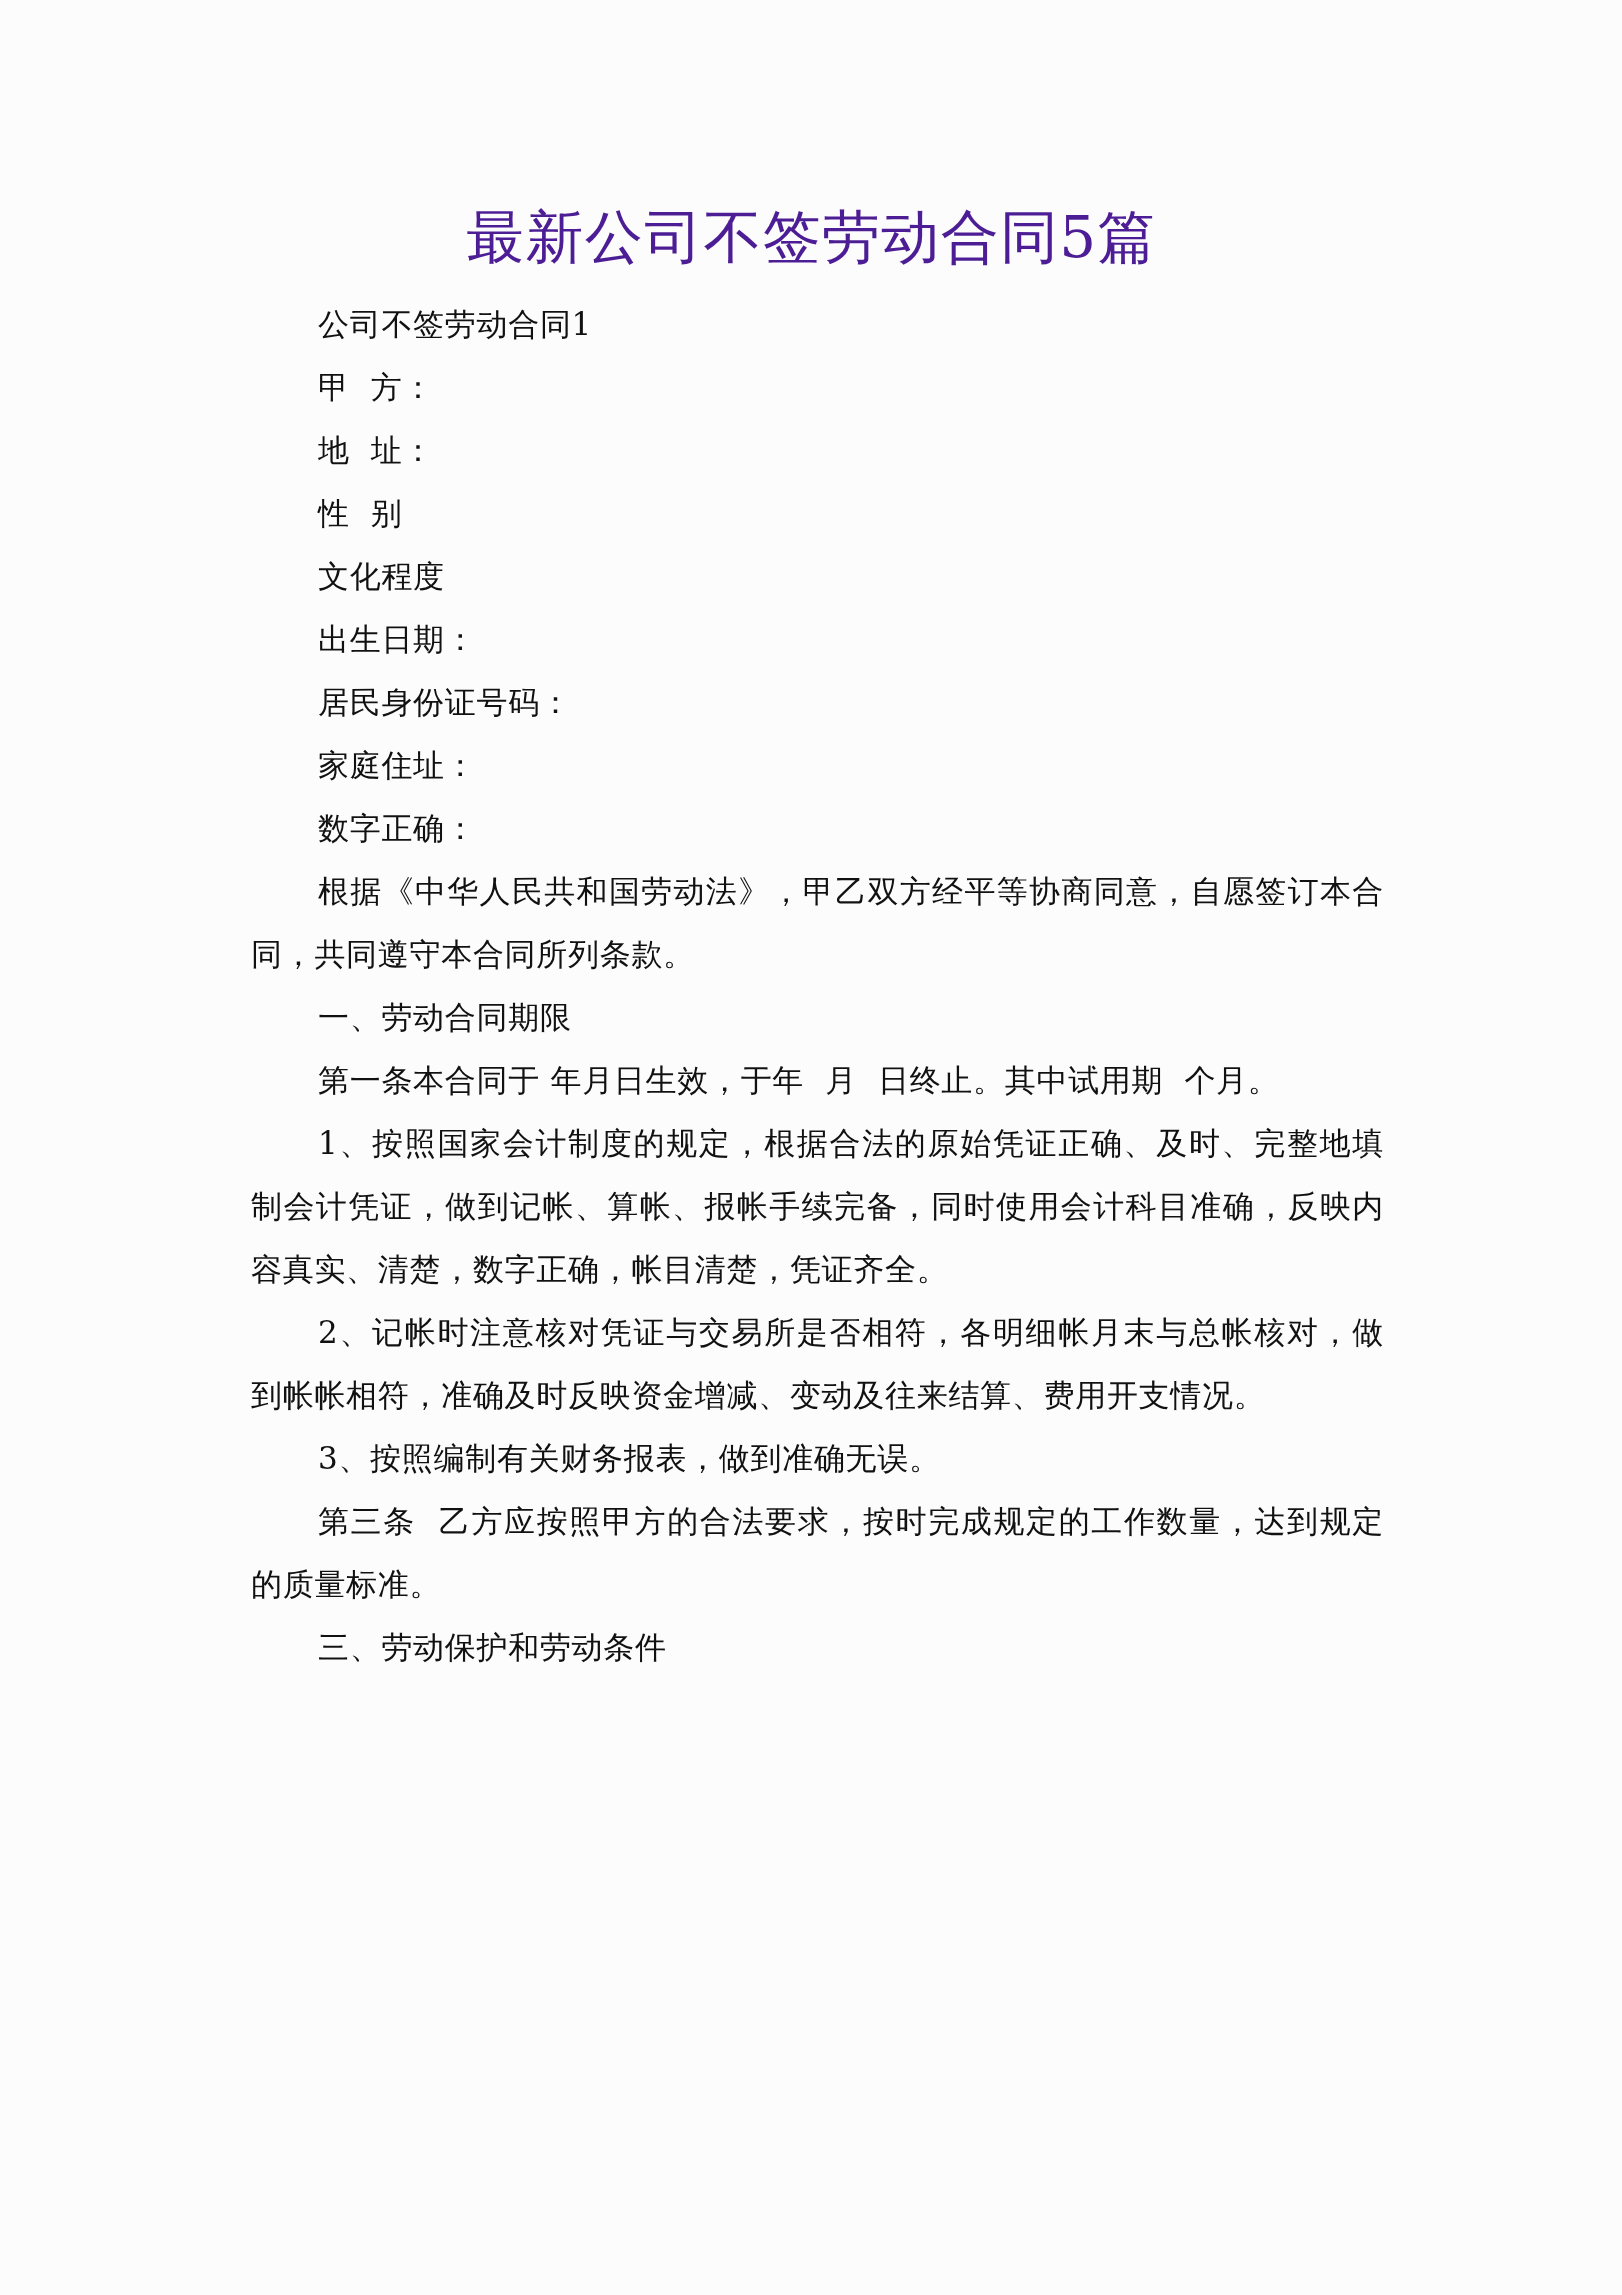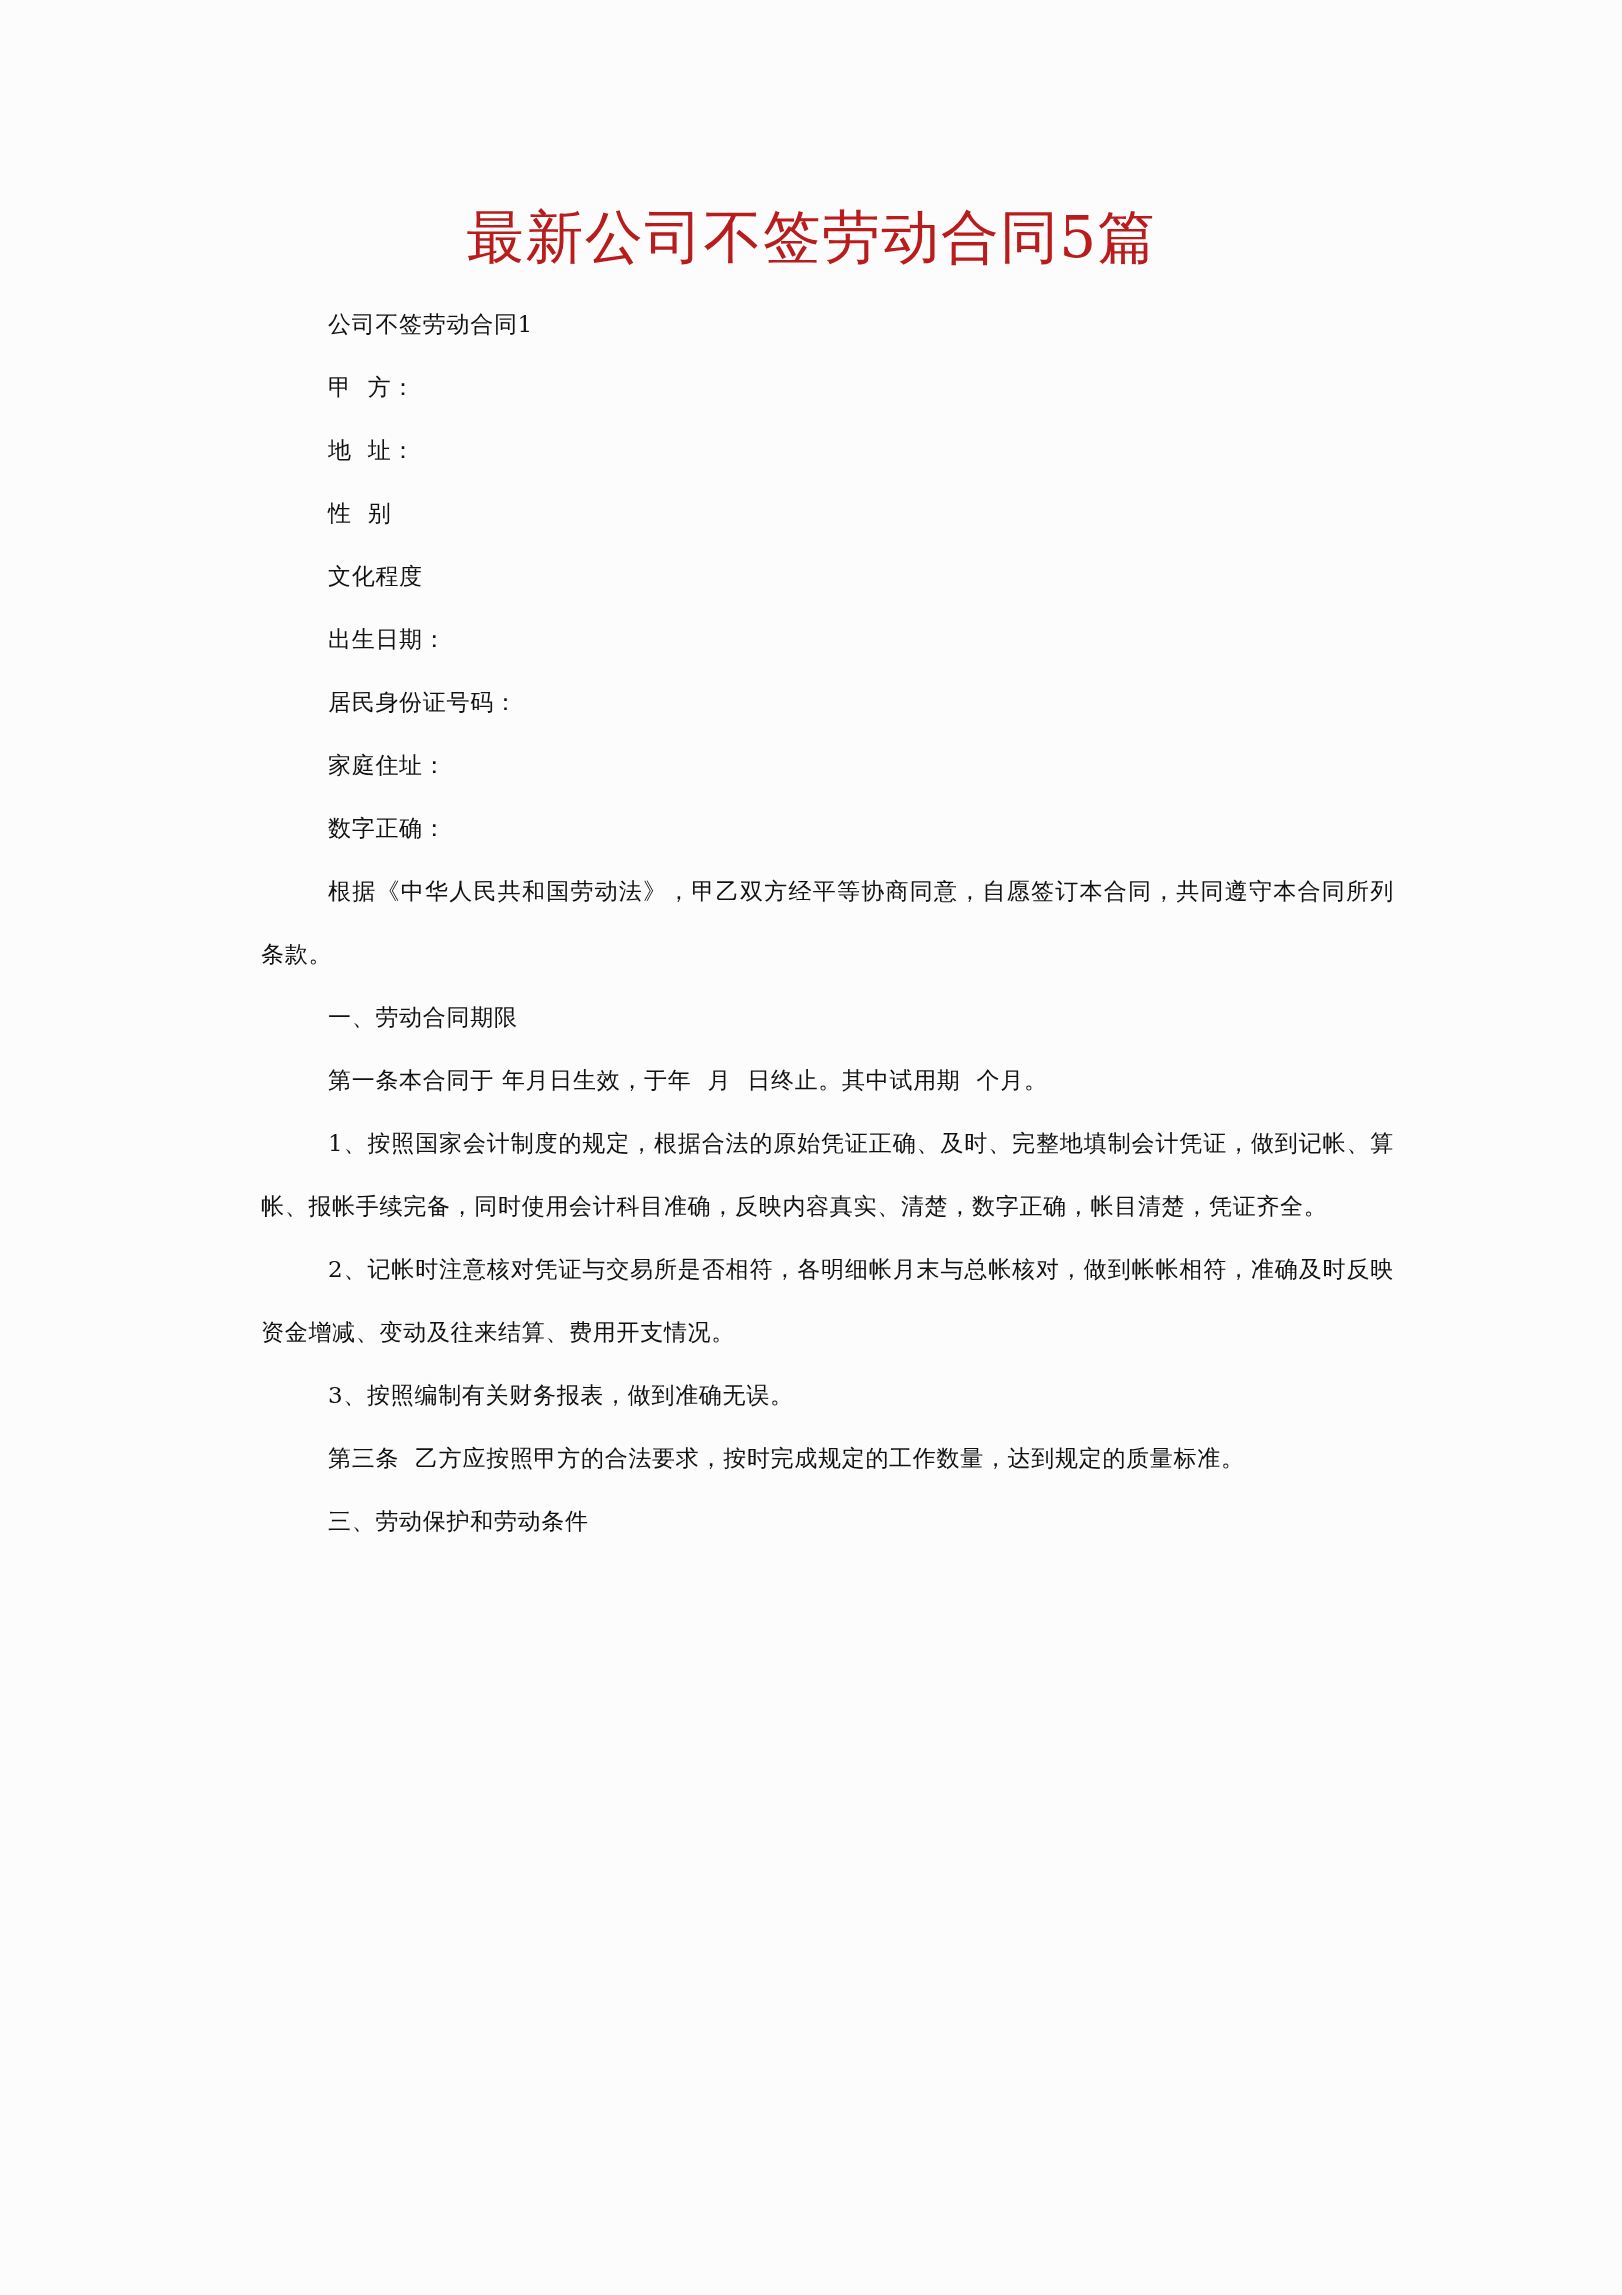--- a/index.html
+++ b/index.html
@@ -27,28 +27,28 @@
       position: absolute;
       left: 0;
       top: 198px;
       width: 1623px;
       text-align: center;
       font-size: 58px;
       line-height: 79px;
       letter-spacing: 1.3px;
       font-weight: normal;
       margin: 0;
-      color: #b91c1c;
+      color: #4c1d95;
     }
     .body-text {
       position: absolute;
-      left: 261px;
+      left: 251px;
       top: 293px;
       width: 1133px;
-      font-size: 23px;
+      font-size: 31px;
       line-height: 63px;
       letter-spacing: 0.7px;
     }
     .para {
       margin: 0;
       padding: 0;
       text-indent: 67px;
       text-align: justify;
       text-align-last: left;
       white-space: pre-wrap;

